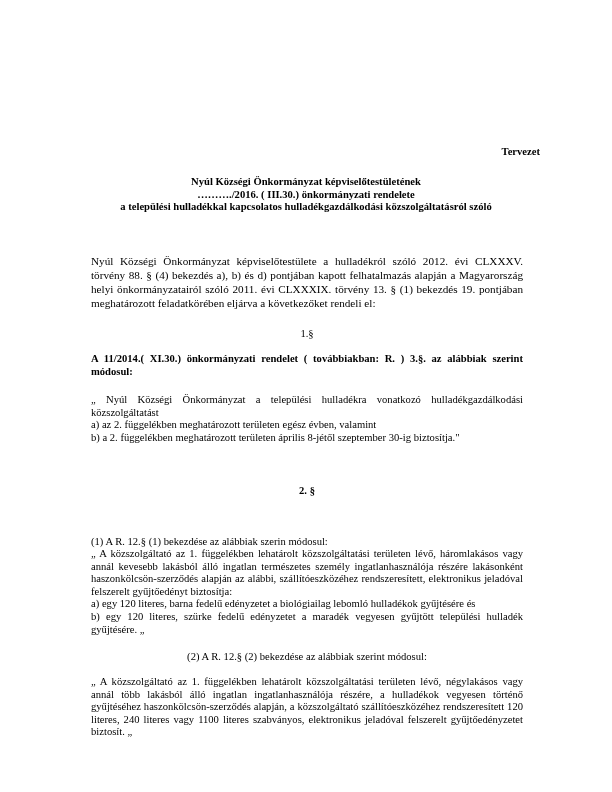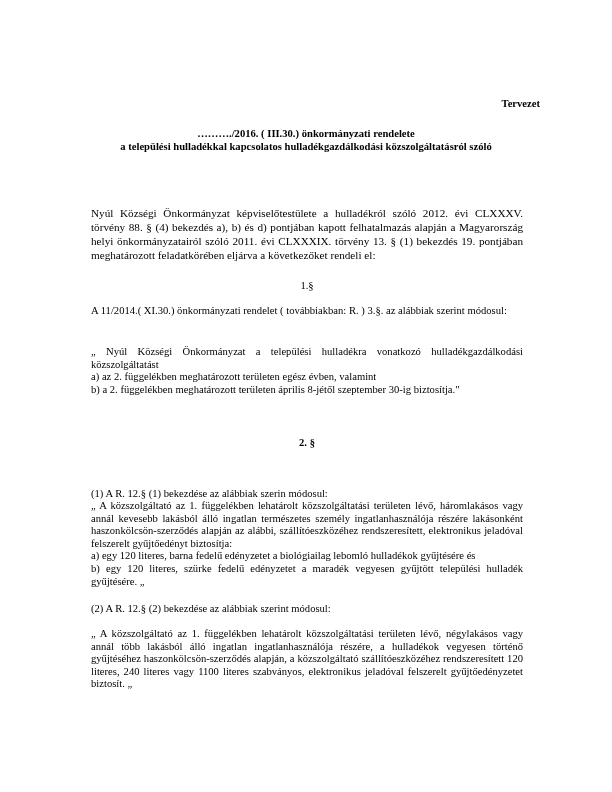--- a/index.html
+++ b/index.html
@@ -1,52 +1,53 @@
 <!DOCTYPE html>
 <html><head>
 <meta charset="utf-8">
 <style>
   html, body { margin: 0; padding: 0; background: #ffffff; }
   body { width: 612px; height: 792px; position: relative; overflow: hidden;
          font-family: "Liberation Serif", "DejaVu Serif", serif; color: #000; font-size: 10.6px; line-height: 12.6px; }
-  .abs { position: absolute; }
+  .abs { position: absolute; margin-top: 48px; }
   .bold { font-weight: bold; }
   .right { text-align: right; }
   .center { text-align: center; }
   .just { text-align: justify; text-align-last: left; }
   .p { left: 91px; width: 432px; }
   .hline { display: block; }
 </style>
 </head>
 <body>
 
 <div class="abs bold right" style="top:98px; left:400px; width:140px;">Tervezet</div>
 
 <div class="abs bold center" style="top:128px; left:60px; width:492px;">
+  <span class="hline">Nyúl Községi  Önkormányzat képviselőtestületének</span>
   <span class="hline">………./2016. ( III.30.)  önkormányzati rendelete</span>
   <span class="hline">a települési hulladékkal kapcsolatos hulladékgazdálkodási közszolgáltatásról szóló</span>
 </div>
 
 <div class="abs p just" style="top:206px; font-size:11.2px; line-height:14px;">Nyúl Községi Önkormányzat képviselőtestülete a hulladékról szóló 2012. évi CLXXXV. törvény 88. § (4) bekezdés a), b) és d) pontjában kapott felhatalmazás alapján a Magyarország helyi önkormányzatairól szóló 2011. évi CLXXXIX. törvény 13. § (1) bekezdés 19. pontjában meghatározott feladatkörében eljárva a következőket rendeli el:</div>
 
 <div class="abs center" style="top:280px; left:91px; width:432px;">1.§</div>
 
-<div class="abs p just" style="top:305px;"> A 11/2014.( XI.30.) önkormányzati rendelet ( továbbiakban: R. ) 3.§. az alábbiak szerint módosul:</div>
+<div class="abs p just" style="top:305px;font-weight:bold;"> A 11/2014.( XI.30.) önkormányzati rendelet ( továbbiakban: R. ) 3.§. az alábbiak szerint módosul:</div>
 
 <div class="abs p" style="top:346px;">
   <div class="just">„ Nyúl Községi Önkormányzat a települési hulladékra vonatkozó hulladékgazdálkodási közszolgáltatást</div>
   <div>a) az 2. függelékben meghatározott területen egész évben, valamint</div>
   <div>b) a 2.   függelékben meghatározott területen április 8-jétől szeptember 30-ig biztosítja."</div>
 </div>
 
 <div class="abs center bold" style="top:437px; left:91px; width:432px;">2. §</div>
 
 <div class="abs p" style="top:488px;">(1) A R. 12.§ (1) bekezdése az alábbiak szerin módosul:</div>
 
 <div class="abs p" style="top:500px;">
   <div class="just">„ A közszolgáltató az 1. függelékben  lehatárolt közszolgáltatási területen lévő, háromlakásos vagy annál kevesebb lakásból álló ingatlan természetes személy ingatlanhasználója részére lakásonként haszonkölcsön-szerződés alapján az alábbi, szállítóeszközéhez rendszeresített, elektronikus jeladóval felszerelt gyűjtőedényt biztosítja:</div>
   <div>a) egy 120 literes, barna fedelű edényzetet a biológiailag lebomló hulladékok gyűjtésére és</div>
   <div class="just">b) egy 120 literes, szürke fedelű edényzetet a maradék vegyesen gyűjtött települési hulladék gyűjtésére. „</div>
 </div>
 
-<div class="abs p" style="top:603px;">(2) A R. 12.§ (2) bekezdése az alábbiak szerint módosul:</div>
+<div class="abs p" style="top:603px;text-align:center;">(2) A R. 12.§ (2) bekezdése az alábbiak szerint módosul:</div>
 
 <div class="abs p just" style="top:628px;">„ A közszolgáltató az 1. függelékben lehatárolt közszolgáltatási területen lévő, négylakásos vagy annál több lakásból álló ingatlan ingatlanhasználója részére, a hulladékok vegyesen történő gyűjtéséhez haszonkölcsön-szerződés alapján, a közszolgáltató szállítóeszközéhez rendszeresített 120 literes, 240 literes vagy 1100 literes szabványos, elektronikus jeladóval felszerelt gyűjtőedényzetet biztosít. „</div>
 
 </body></html>

